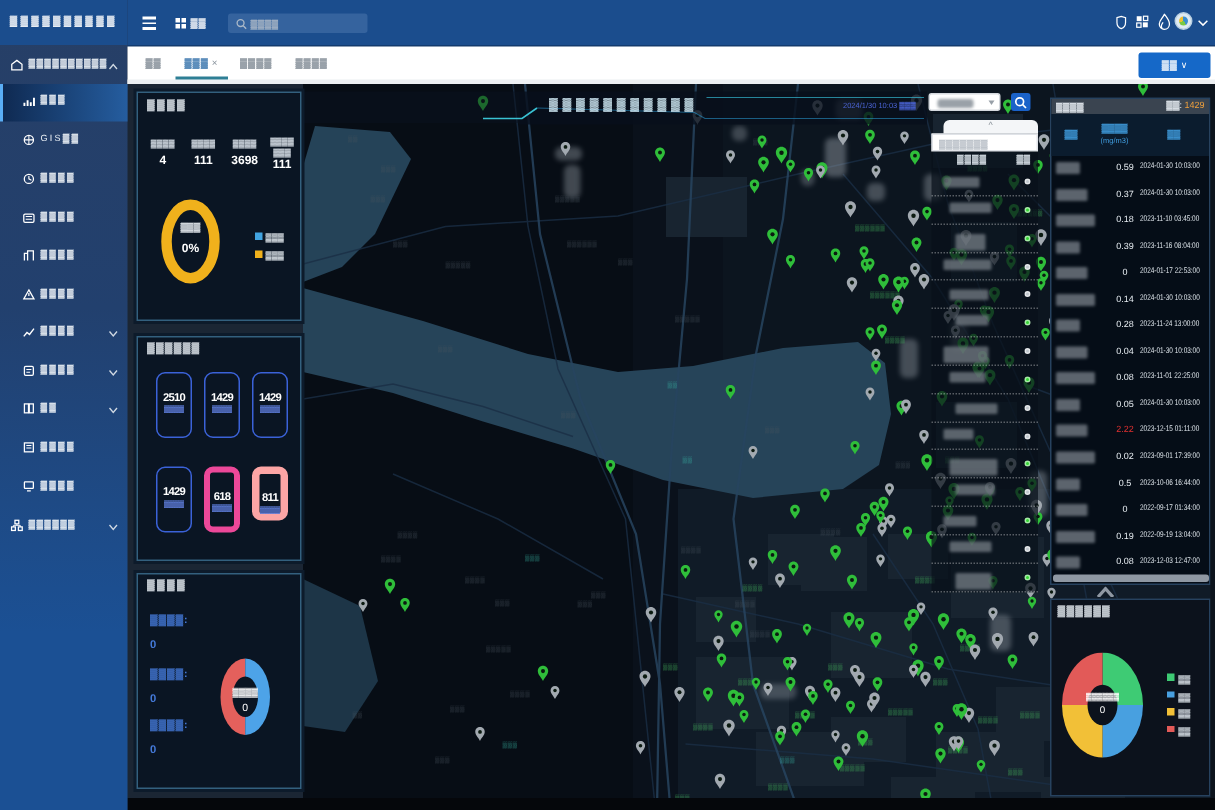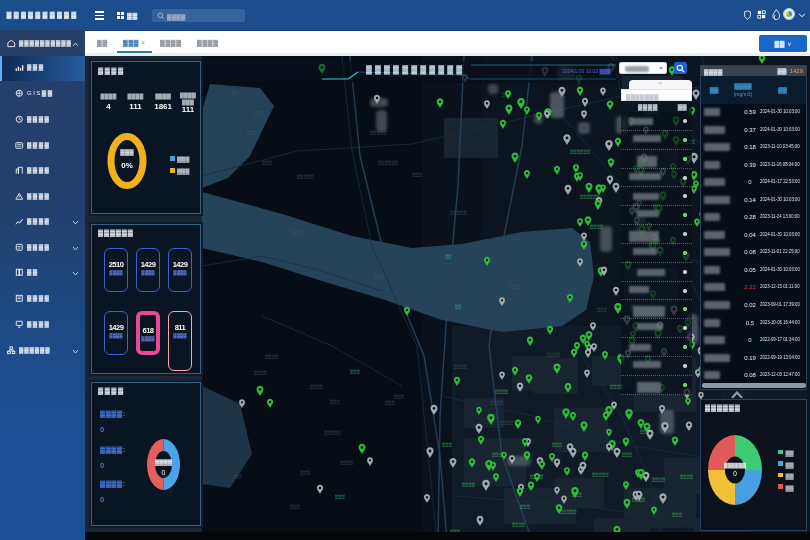--- a/index.html
+++ b/index.html
@@ -483,21 +483,21 @@
     <div style="width:26%">
         <div><span style="font-size:5.3px;color:#cdd5dd;letter-spacing:0.02em;font-weight:normal;">▓▓▓▓</span></div>
         <div style="font-size:8px;color:#fff;font-weight:bold;margin-top:3px">4</div>
       </div>
     <div style="width:26%">
         <div><span style="font-size:5.3px;color:#cdd5dd;letter-spacing:0.02em;font-weight:normal;">▓▓▓▓</span></div>
         <div style="font-size:8px;color:#fff;font-weight:bold;margin-top:3px">111</div>
       </div>
     <div style="width:27%">
         <div><span style="font-size:5.3px;color:#cdd5dd;letter-spacing:0.02em;font-weight:normal;">▓▓▓▓</span></div>
-        <div style="font-size:8px;color:#fff;font-weight:bold;margin-top:3px">1861</div>
+        <div style="font-size:8px;color:#fff;font-weight:bold;margin-top:3px">3698</div>
       </div>
     <div style="width:21%">
         <div style="line-height:6.5px"><span style="font-size:5.3px;color:#cdd5dd;letter-spacing:0.02em;font-weight:normal;">▓▓▓▓</span><br><span style="font-size:5.3px;color:#cdd5dd;letter-spacing:0.02em;font-weight:normal;">▓▓▓</span></div>
         <div style="font-size:8px;color:#fff;font-weight:bold;margin-top:1px">111</div>
       </div>
   </div>
   <svg class="abs" style="left:0;top:55px" width="110" height="90" viewBox="0 0 110 90">
     <ellipse cx="35" cy="44" rx="16" ry="24.5" fill="none" stroke="#f0b11c" stroke-width="7"></ellipse>
   </svg>
   <div class="abs" style="left:22px;top:86px;width:26px;text-align:center"><span style="font-size:6px;color:#e8edf2;letter-spacing:0.02em;font-weight:normal;">▓▓▓</span></div>
@@ -522,21 +522,21 @@
         <div style="margin-top:2px;font-size:4.6px;color:#5b7ad4;">▓▓▓▓</div>
       </div>
       <div style="position:absolute;left:12px;top:86px;width:24px;height:44px;border:1px solid #3b62d8;border-radius:6px;text-align:center;">
         <div style="margin-top:12px;font-size:7.5px;color:#fff;font-weight:bold;letter-spacing:-0.5px">1429</div>
         <div style="margin-top:2px;font-size:4.6px;color:#5b7ad4;">▓▓▓▓</div>
       </div>
       <div style="position:absolute;left:44px;top:86px;width:24px;height:44px;border:4px solid #ec4899;border-radius:6px;text-align:center;">
         <div style="margin-top:12px;font-size:7.5px;color:#fff;font-weight:bold;letter-spacing:-0.5px">618</div>
         <div style="margin-top:2px;font-size:4.6px;color:#5b7ad4;">▓▓▓▓</div>
       </div>
-      <div style="position:absolute;left:76px;top:86px;width:24px;height:60px;border:1px solid #fca5a5;border-radius:6px;text-align:center;">
+      <div style="position:absolute;left:76px;top:86px;width:24px;height:36px;border:5px solid #fca5a5;border-radius:6px;text-align:center;">
         <div style="margin-top:12px;font-size:7.5px;color:#fff;font-weight:bold;letter-spacing:-0.5px">811</div>
         <div style="margin-top:2px;font-size:4.6px;color:#5b7ad4;">▓▓▓▓</div>
       </div>
     </div>
 </div>
 
 <div class="abs" style="left:91px;top:382px;width:110px;height:144px;background:#0a1523;border:1px solid #33607e;box-shadow:0 0 0 2px #0d1b2b;">
   <div class="abs" style="left:6px;top:4px"><span style="font-size:7px;color:#e8eef4;letter-spacing:0.22em;font-weight:bold;">▓▓▓▓</span></div>
   <div class="abs" style="left:8px;top:27px"><span style="font-size:7px;color:#4479d8;letter-spacing:0.08em;font-weight:bold;">▓▓▓▓</span><span style="color:#4479d8;font-size:7px;font-weight:bold">:</span></div>
   <div class="abs" style="left:8px;top:43px;color:#4479d8;font-size:7.5px;font-weight:bold">0</div>

